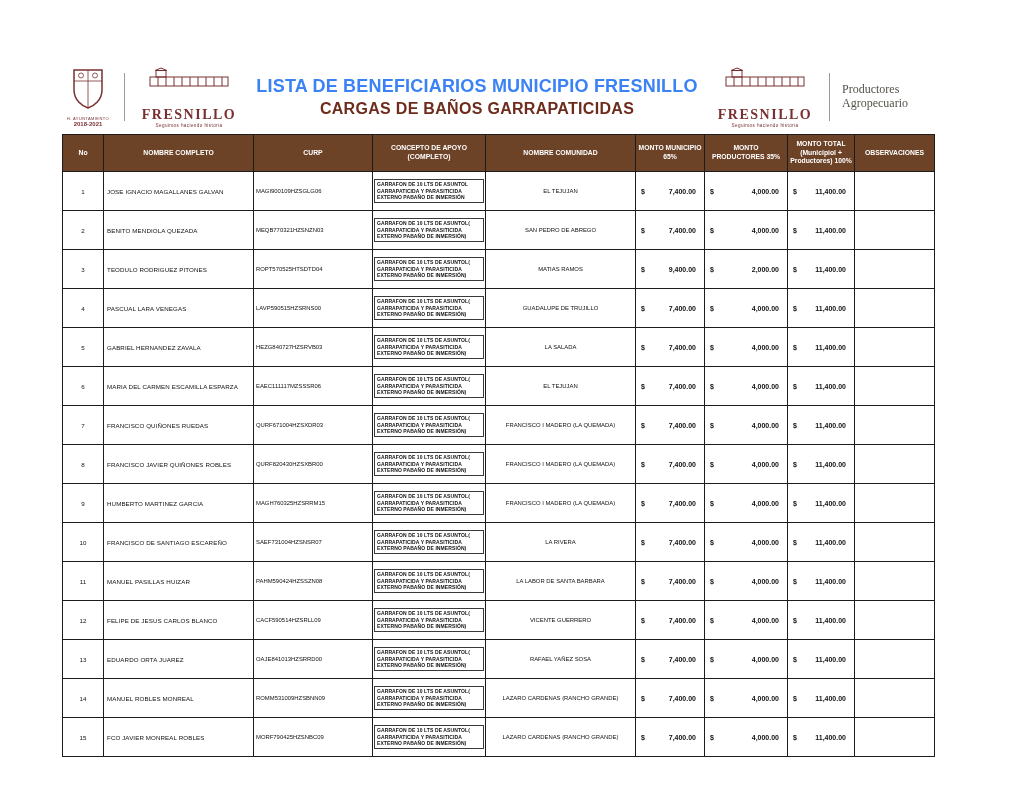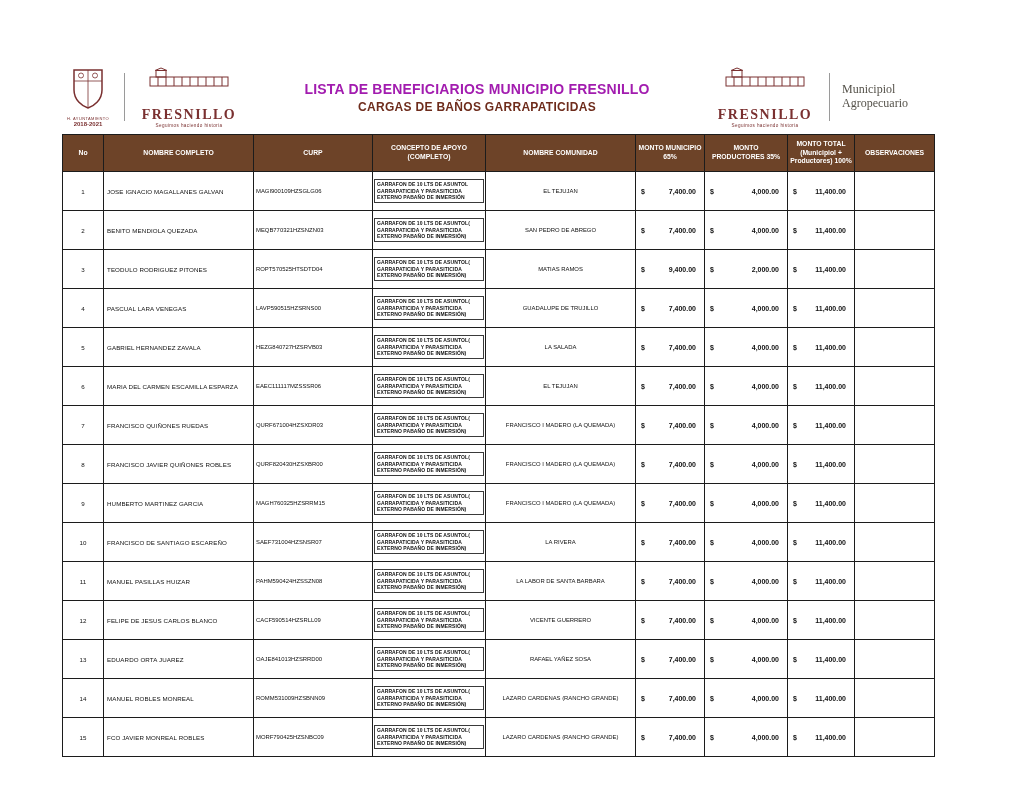--- a/index.html
+++ b/index.html
@@ -18,22 +18,22 @@
   .crest-cap{font-size:4px;color:#7a3030;letter-spacing:.4px;margin-top:1px;}
   .crest-years{font-size:6px;color:#7a3030;font-weight:bold;}
   .vdiv{width:1px;height:48px;background:#9a9a9a;}
   .fresnillo{display:flex;flex-direction:column;align-items:center;width:112px;}
   .brand{
     font-family:"Liberation Serif", serif;font-weight:bold;font-size:14px;
     letter-spacing:1.5px;color:#7a3030;line-height:1;margin-top:15px;
   }
   .tagline{font-size:4.6px;color:#7a3030;letter-spacing:.4px;margin-top:1px;}
   .titles{flex:1;text-align:center;padding:0 6px;}
-  .t1{font-size:14px;font-weight:bold;color:#a21caf;letter-spacing:.2px;}
-  .t2{font-size:12px;font-weight:bold;color:#6e2c1c;margin-top:3px;letter-spacing:.3px;}
+  .t1{font-size:18px;font-weight:bold;color:#3b82f6;letter-spacing:.2px;}
+  .t2{font-size:16px;font-weight:bold;color:#6e2c1c;margin-top:3px;letter-spacing:.3px;}
   .dept{
     font-family:"Liberation Serif", serif;color:#55524a;font-size:12px;
     line-height:1.15;padding-left:4px;
   }
   
   table{
     border-collapse:collapse;table-layout:fixed;width:845px;
     position:absolute;left:62px;top:134px;
   }
   th,td{border:1px solid #1c1c1c;overflow:hidden;}
@@ -112,21 +112,21 @@
           <path d="M12 10 V19 M20 10 V19 M28 10 V19 M36 10 V19 M44 10 V19 M52 10 V19 M60 10 V19 M68 10 V19 M76 10 V19"></path>
           <rect x="10" y="3.5" width="10" height="6.5"></rect>
           <path d="M9 3.5 L15 1 L21 3.5"></path>
         </svg>
       </span>
       <div class="brand">FRESNILLO</div>
       <div class="tagline">Seguimos haciendo historia</div>
     </div>
     <div class="vdiv"></div>
     <div class="dept">
-      <div>Municipiol</div>
+      <div>Productores</div>
       <div>Agropecuario</div>
     </div>
   </div>
 
 </div>
 
 <table>
   <thead>
     <tr>
         <th class="col-no">No</th>

